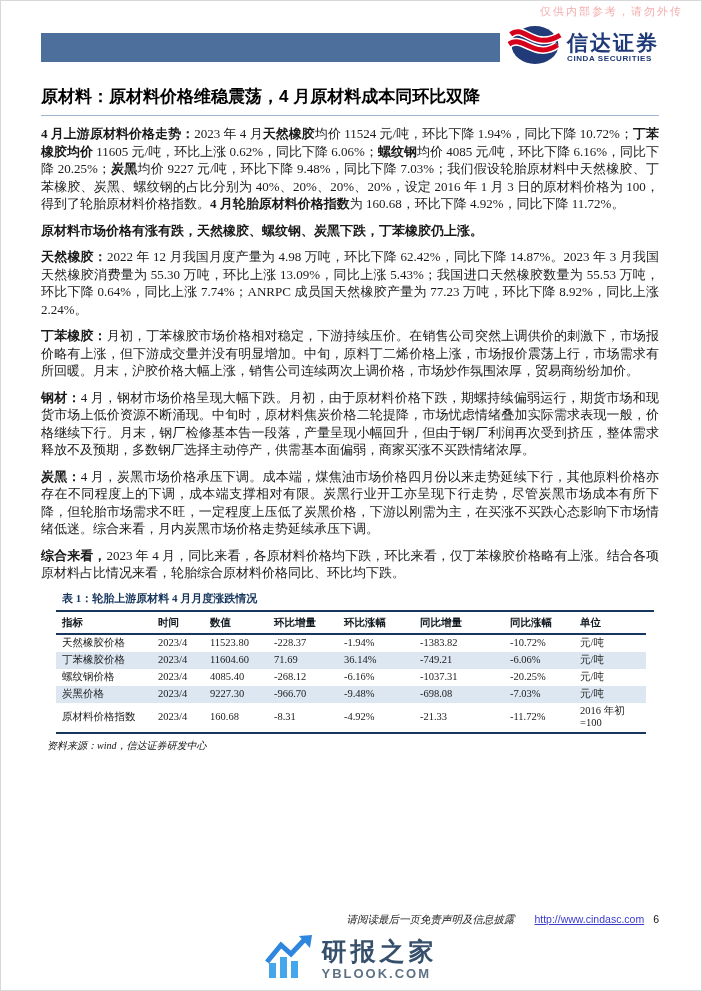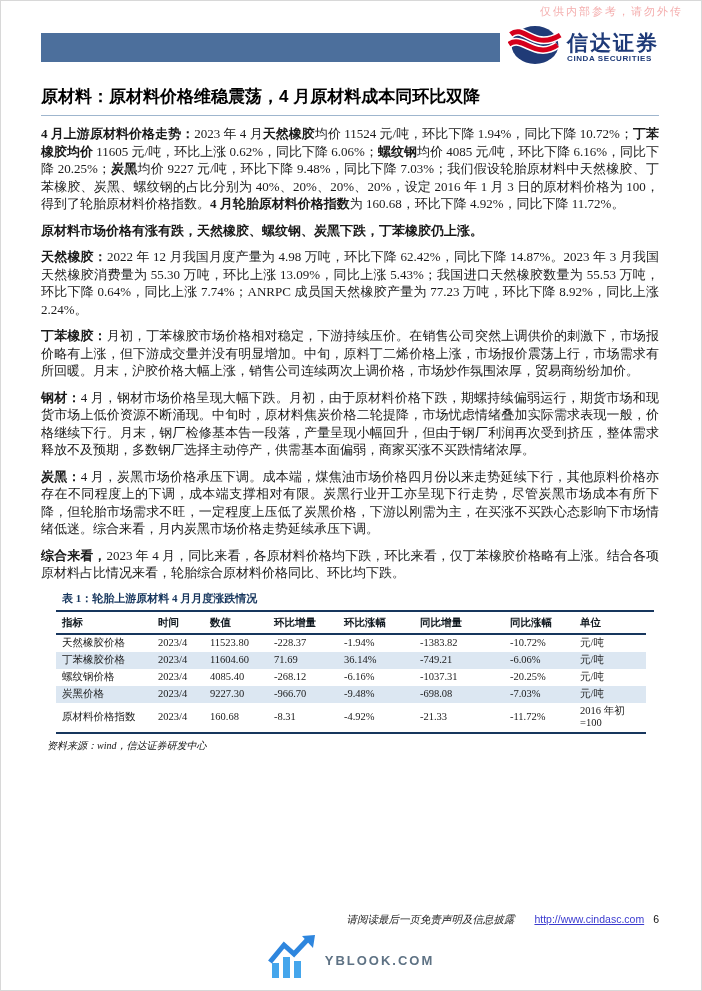--- a/index.html
+++ b/index.html
@@ -225,15 +225,16 @@
   <span>
     <svg width="48" height="44" viewBox="0 0 48 44">
       <rect x="4" y="28" width="7" height="15" fill="#45A6EC"></rect>
       <rect x="15" y="22" width="7" height="21" fill="#45A6EC"></rect>
       <rect x="26" y="26" width="7" height="17" fill="#45A6EC"></rect>
       <path d="M2 27 L 16 10 L 26 19 L 41 3" stroke="#2E86DE" stroke-width="5" fill="none"></path>
       <path d="M34 1 L 47 0 L 45 13 Z" fill="#2E86DE"></path>
     </svg>
   </span>
   <span class="yb-text">
+    <div class="yb-cn">研报之家</div>
     <div class="yb-en">YBLOOK.COM</div>
   </span>
 </div>
 
 </body></html>

